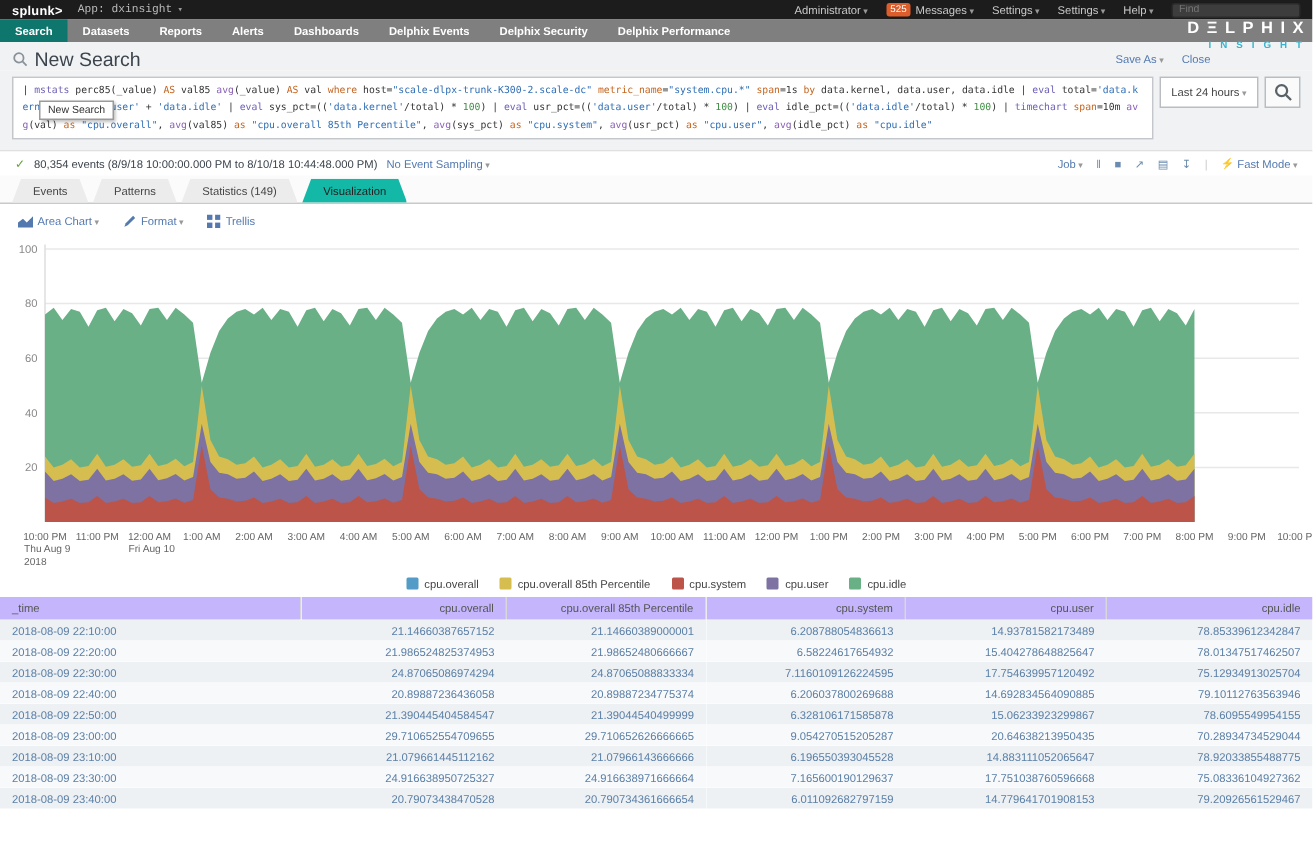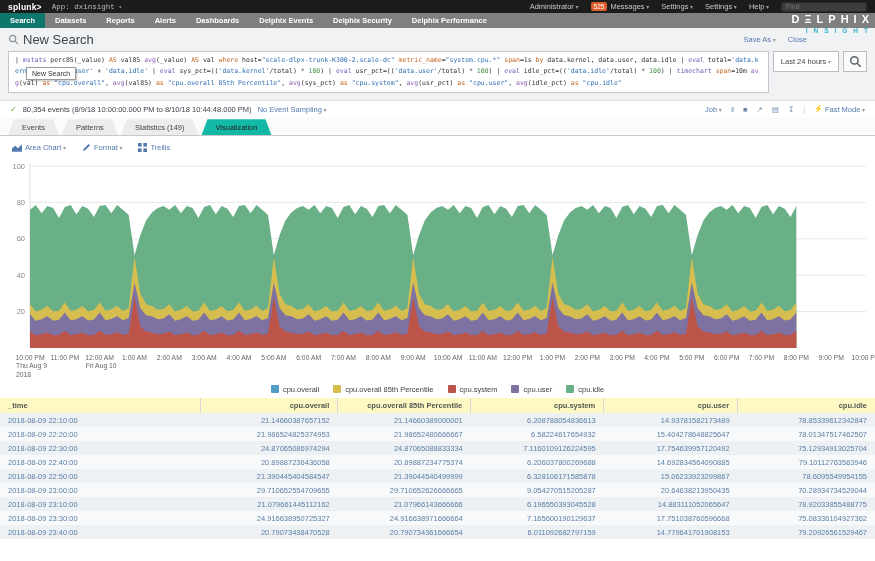--- a/index.html
+++ b/index.html
@@ -58,21 +58,21 @@
   .viz-controls .ctl{display:flex;align-items:center;gap:3px;cursor:pointer;}
 
   
   #chart{display:block;}
   .legend{display:flex;justify-content:center;gap:14px;font-size:7.5px;color:#444;height:14px;align-items:center;background:#fff;}
   .legend-item{display:flex;align-items:center;gap:4px;cursor:pointer;}
   .swatch{width:8px;height:8px;border-radius:1px;display:inline-block;}
 
   
   table{width:100%;border-collapse:collapse;font-size:7.5px;table-layout:fixed;margin-top:2px;}
-  thead th{background:#fef9c3;color:#555;font-weight:bold;padding:3px 8px;text-align:right;border-left:1px solid #d8d8d8;cursor:pointer;white-space:nowrap;overflow:hidden;}
+  thead th{background:#c4b5fd;color:#555;font-weight:normal;padding:3px 8px;text-align:right;border-left:1px solid #d8d8d8;cursor:pointer;white-space:nowrap;overflow:hidden;}
   thead th:first-child{text-align:left;border-left:none;}
   tbody td{padding:2.5px 8px;text-align:right;color:#5b7fa6;cursor:pointer;white-space:nowrap;overflow:hidden;}
   tbody td:first-child{text-align:left;}
   tbody tr:nth-child(odd){background:#edf1f4;}
   tbody tr:nth-child(even){background:#f8f9fa;}
 </style>
 </head>
 <body>
 
 <div class="topbar">

